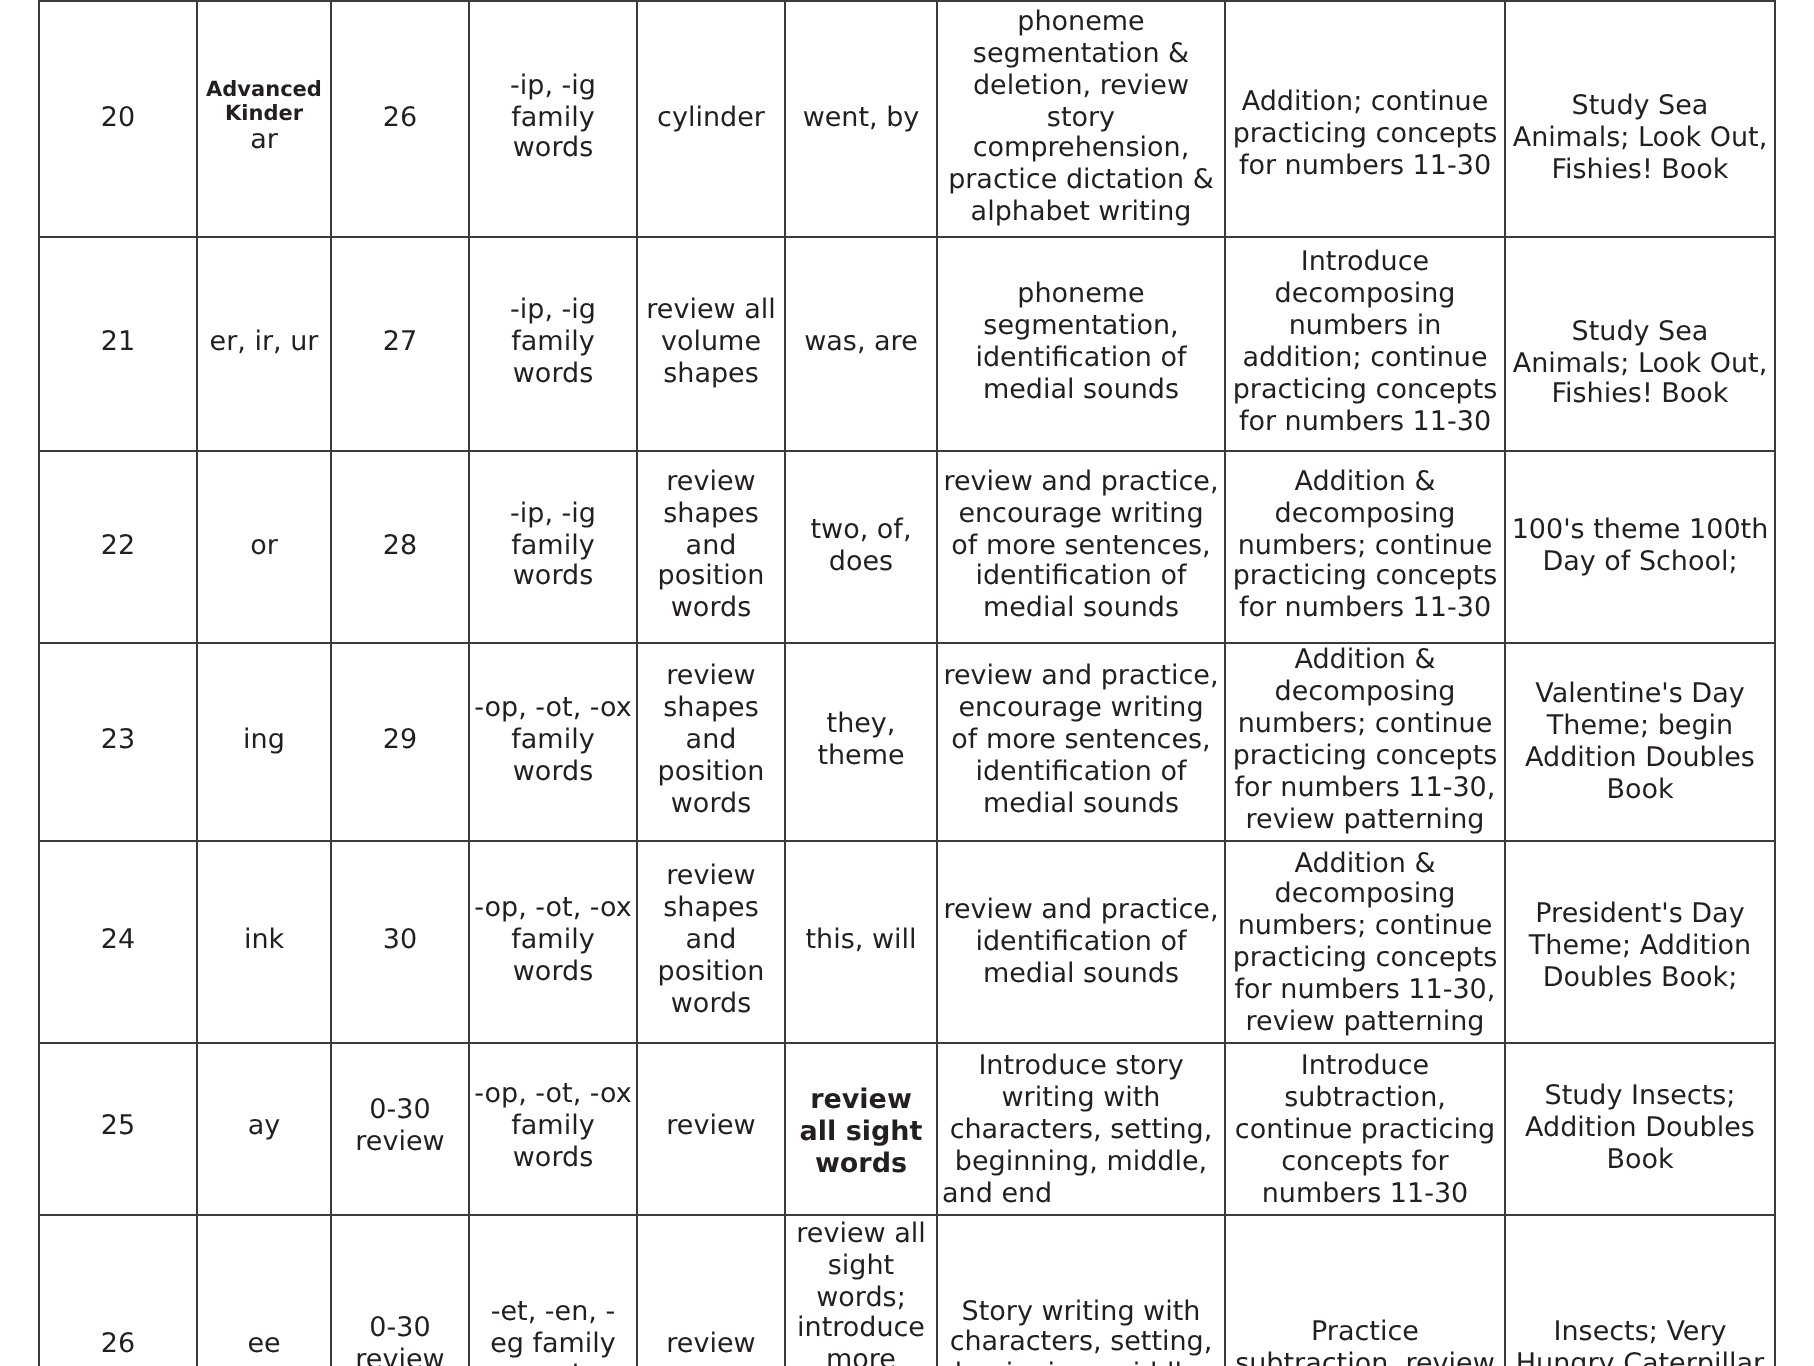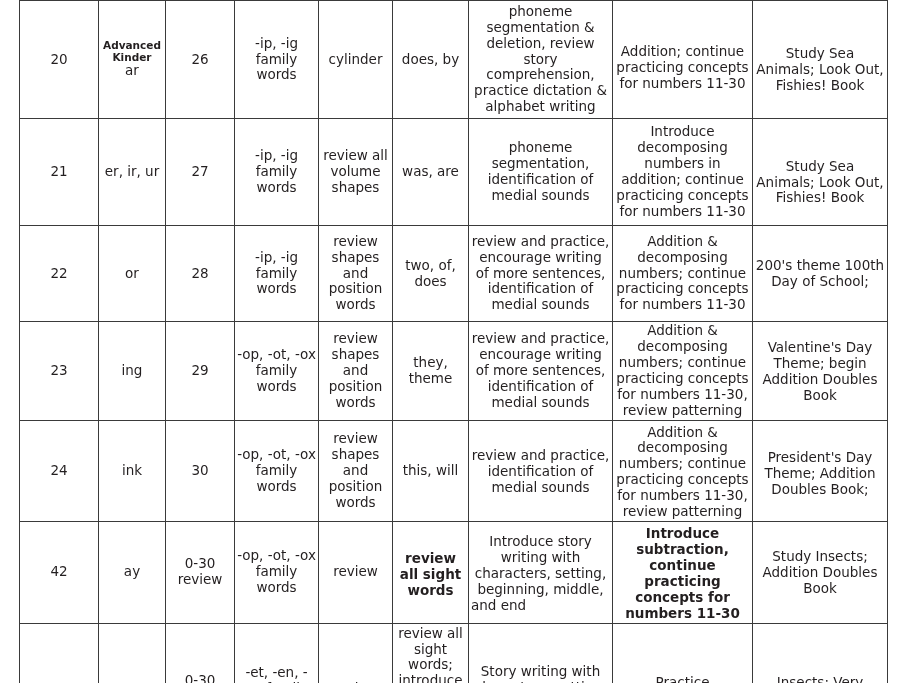--- a/index.html
+++ b/index.html
@@ -82,21 +82,21 @@
 
       <tr style="height:118px;">
         <td>20</td>
         <td class="topalign">
           <div class="tiny">Advanced Kinder</div>
           <div style="">ar</div>
         </td>
         <td>26</td>
         <td>-ip, -ig family words</td>
         <td>cylinder</td>
-        <td>does, by</td>
+        <td>went, by</td>
         <td class="topalign">phoneme segmentation &amp; deletion, review story comprehension, practice dictation &amp; alphabet writing</td>
         <td class="topalign" style="padding-top:18px;">Addition; continue practicing concepts for numbers 11-30</td>
         <td class="topalign left" style="padding-top:22px;">Study Sea Animals; Look Out, Fishies! Book</td>
       </tr>
 
       <tr style="height:107px;">
         <td>21</td>
         <td>er, ir, ur</td>
         <td>27</td>
         <td>-ip, -ig family words</td>
@@ -109,21 +109,21 @@
 
       <tr style="height:96px;">
         <td>22</td>
         <td>or</td>
         <td>28</td>
         <td>-ip, -ig family words</td>
         <td>review shapes and position words</td>
         <td class="tightlines">two, of, does</td>
         <td>review and practice, encourage writing of more sentences, identification of medial sounds</td>
         <td>Addition &amp; decomposing numbers; continue practicing concepts for numbers 11-30</td>
-        <td>200's theme 100th Day of School;</td>
+        <td>100's theme 100th Day of School;</td>
       </tr>
 
       <tr style="height:77px;">
         <td>23</td>
         <td>ing</td>
         <td>29</td>
         <td>-op, -ot, -ox family words</td>
         <td>review shapes and position words</td>
         <td>they, theme</td>
         <td class="small topalign">review and practice, encourage writing of more sentences, identification of medial sounds</td>
@@ -137,28 +137,28 @@
         <td>30</td>
         <td>-op, -ot, -ox family words</td>
         <td class="small">review shapes and position words</td>
         <td>this, will</td>
         <td class="topalign" style="padding-top:4px;">review and practice, identification of medial sounds</td>
         <td class="xsmall topalign" style="padding-top:4px;">Addition &amp; decomposing numbers; continue practicing concepts for numbers 11-30, review patterning</td>
         <td class="big topalign left" style="padding-top:8px;">President's Day Theme; Addition Doubles Book;</td>
       </tr>
 
       <tr style="height:53px;">
-        <td>42</td>
+        <td>25</td>
         <td>ay</td>
         <td>0-30 review</td>
         <td>-op, -ot, -ox family words</td>
         <td>review</td>
         <td class="small topalign" style="padding-top:7px;font-weight:bold;">review all sight words</td>
         <td class="xsmall justify topalign" style="padding-top:4px;">Introduce story writing with characters, setting, beginning, middle, and end</td>
-        <td class="xsmall topalign" style="padding-top:4px;font-weight:bold;">Introduce subtraction, continue practicing concepts for numbers 11-30</td>
+        <td class="xsmall topalign" style="padding-top:4px;">Introduce subtraction, continue practicing concepts for numbers 11-30</td>
         <td class="big topalign" style="padding-top:3px;">Study Insects; Addition Doubles Book</td>
       </tr>
 
       <tr style="height:123px;">
         <td>26</td>
         <td>ee</td>
         <td>0-30 review</td>
         <td>-et, -en, -eg family words</td>
         <td>review</td>
         <td class="topalign" style="padding-top:2px;">review all sight words; introduce more words as they are needed</td>

